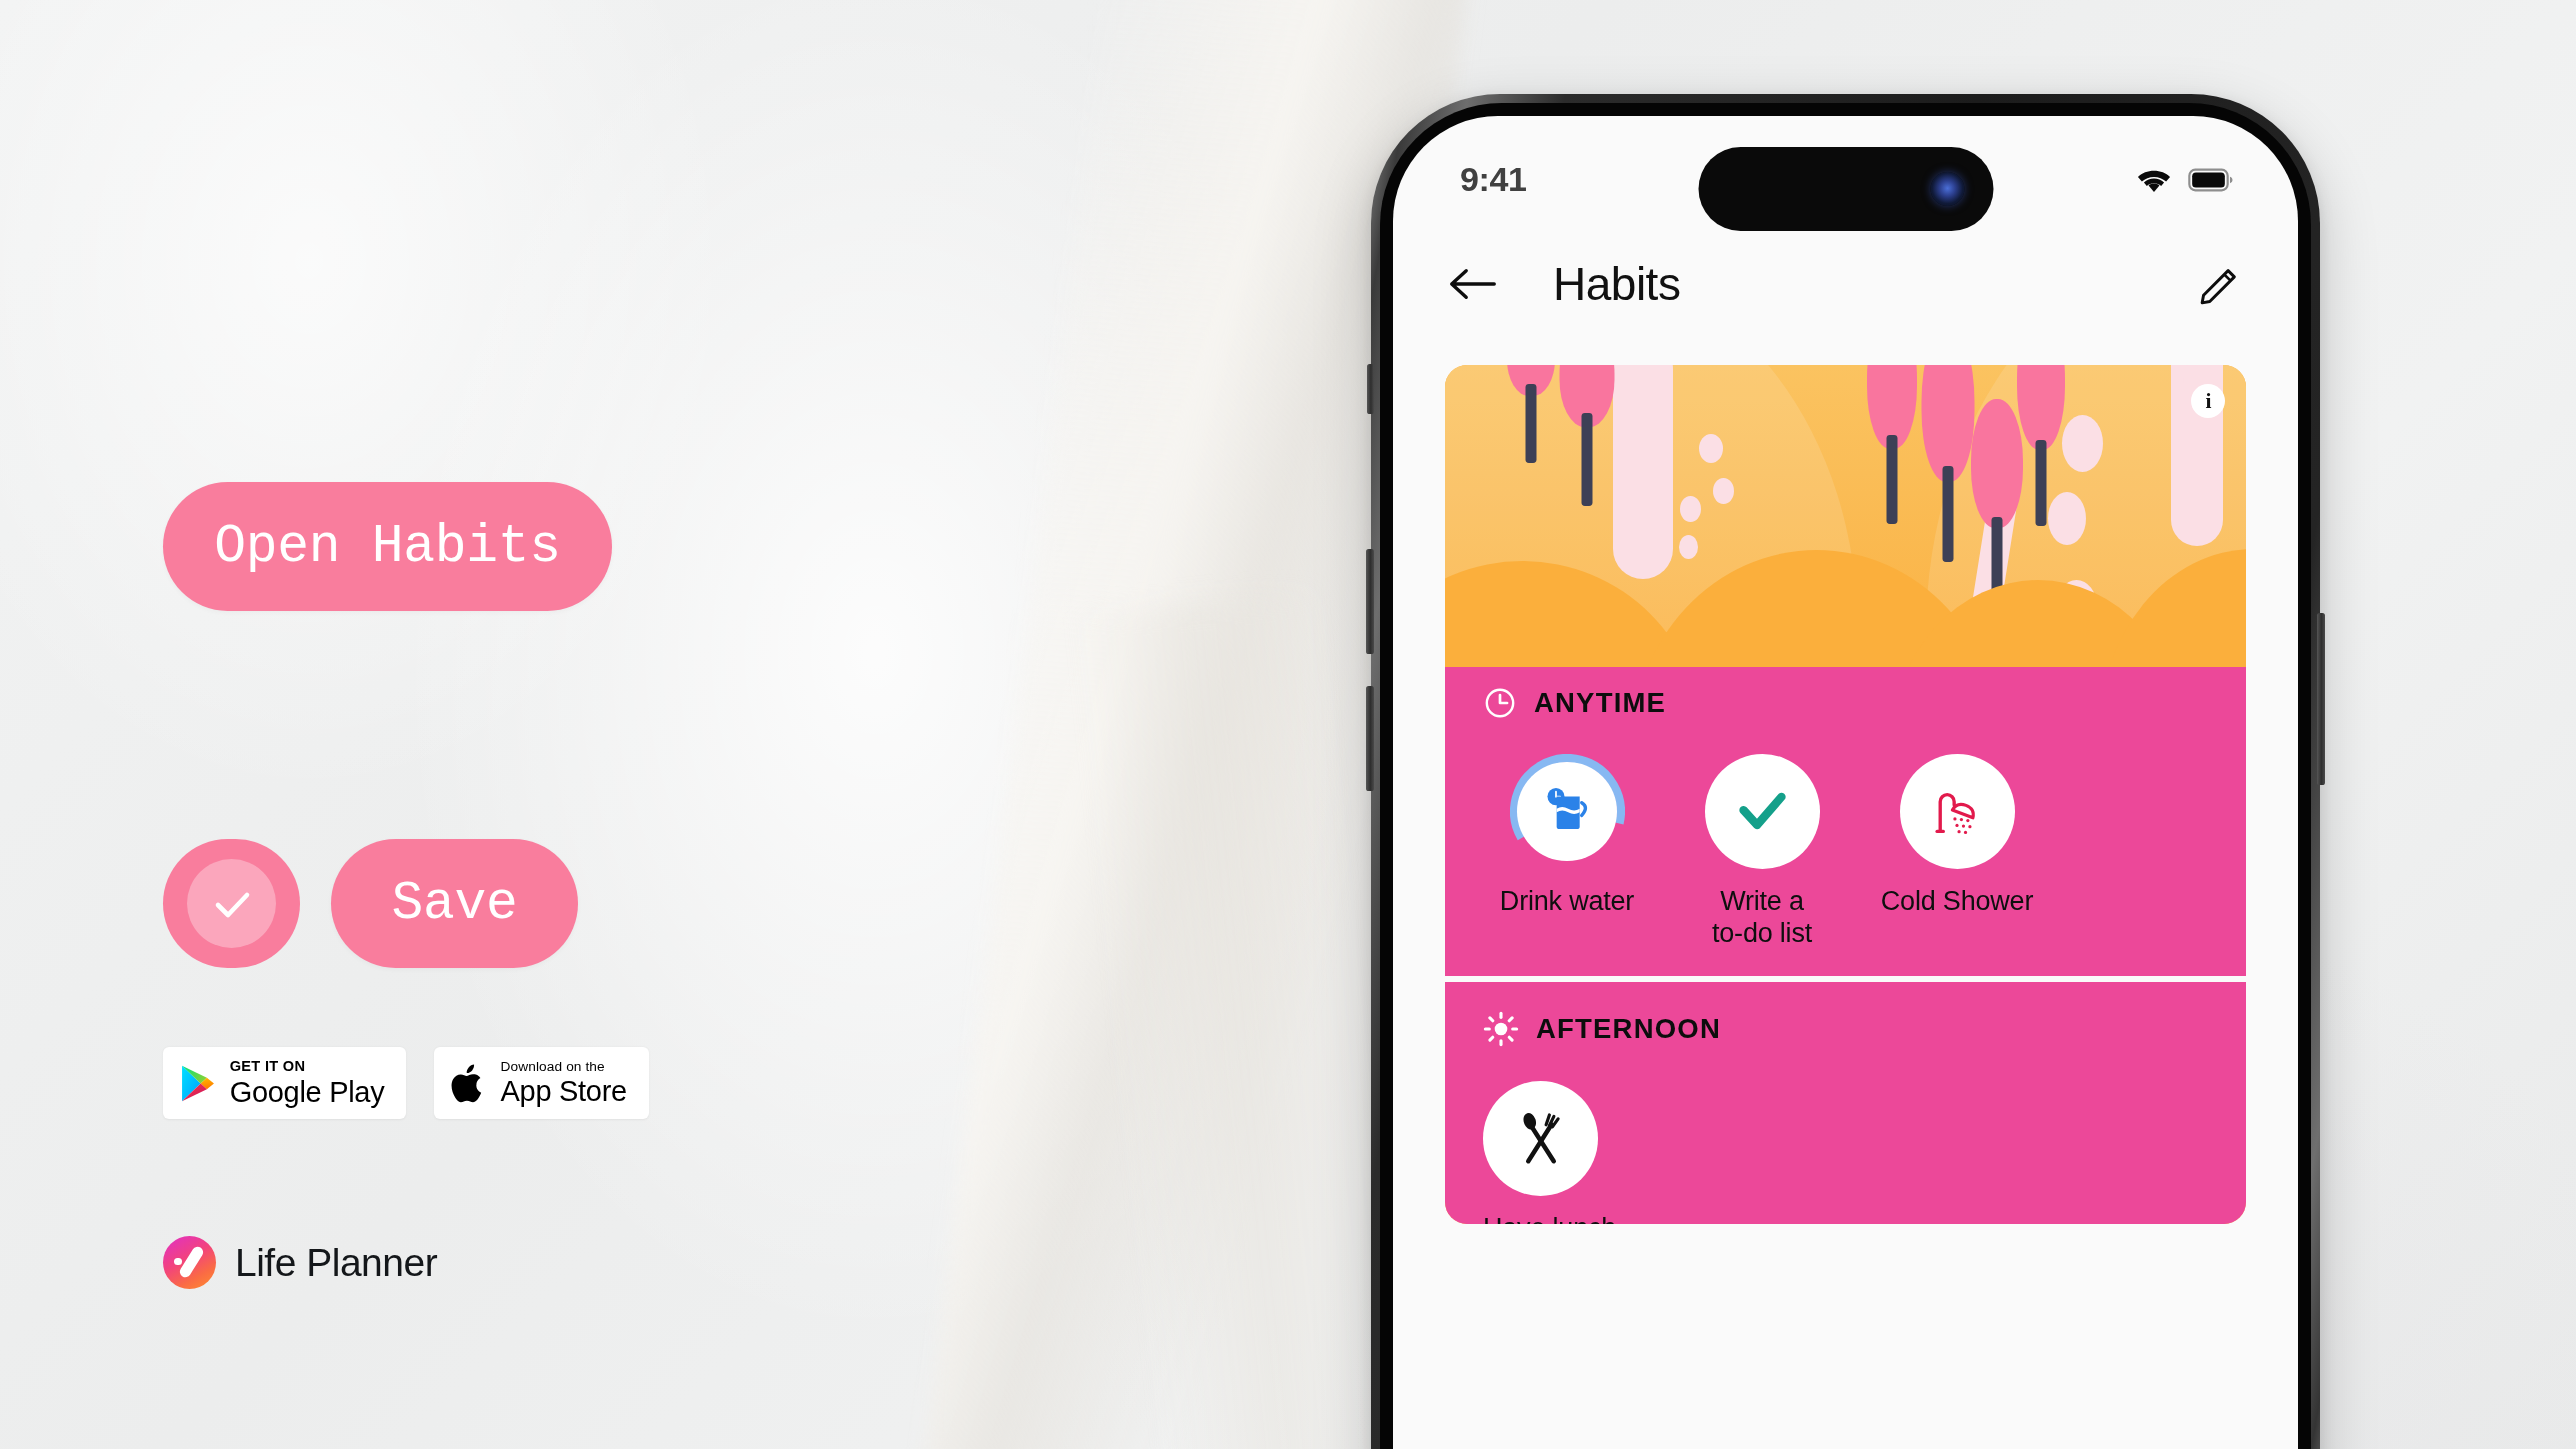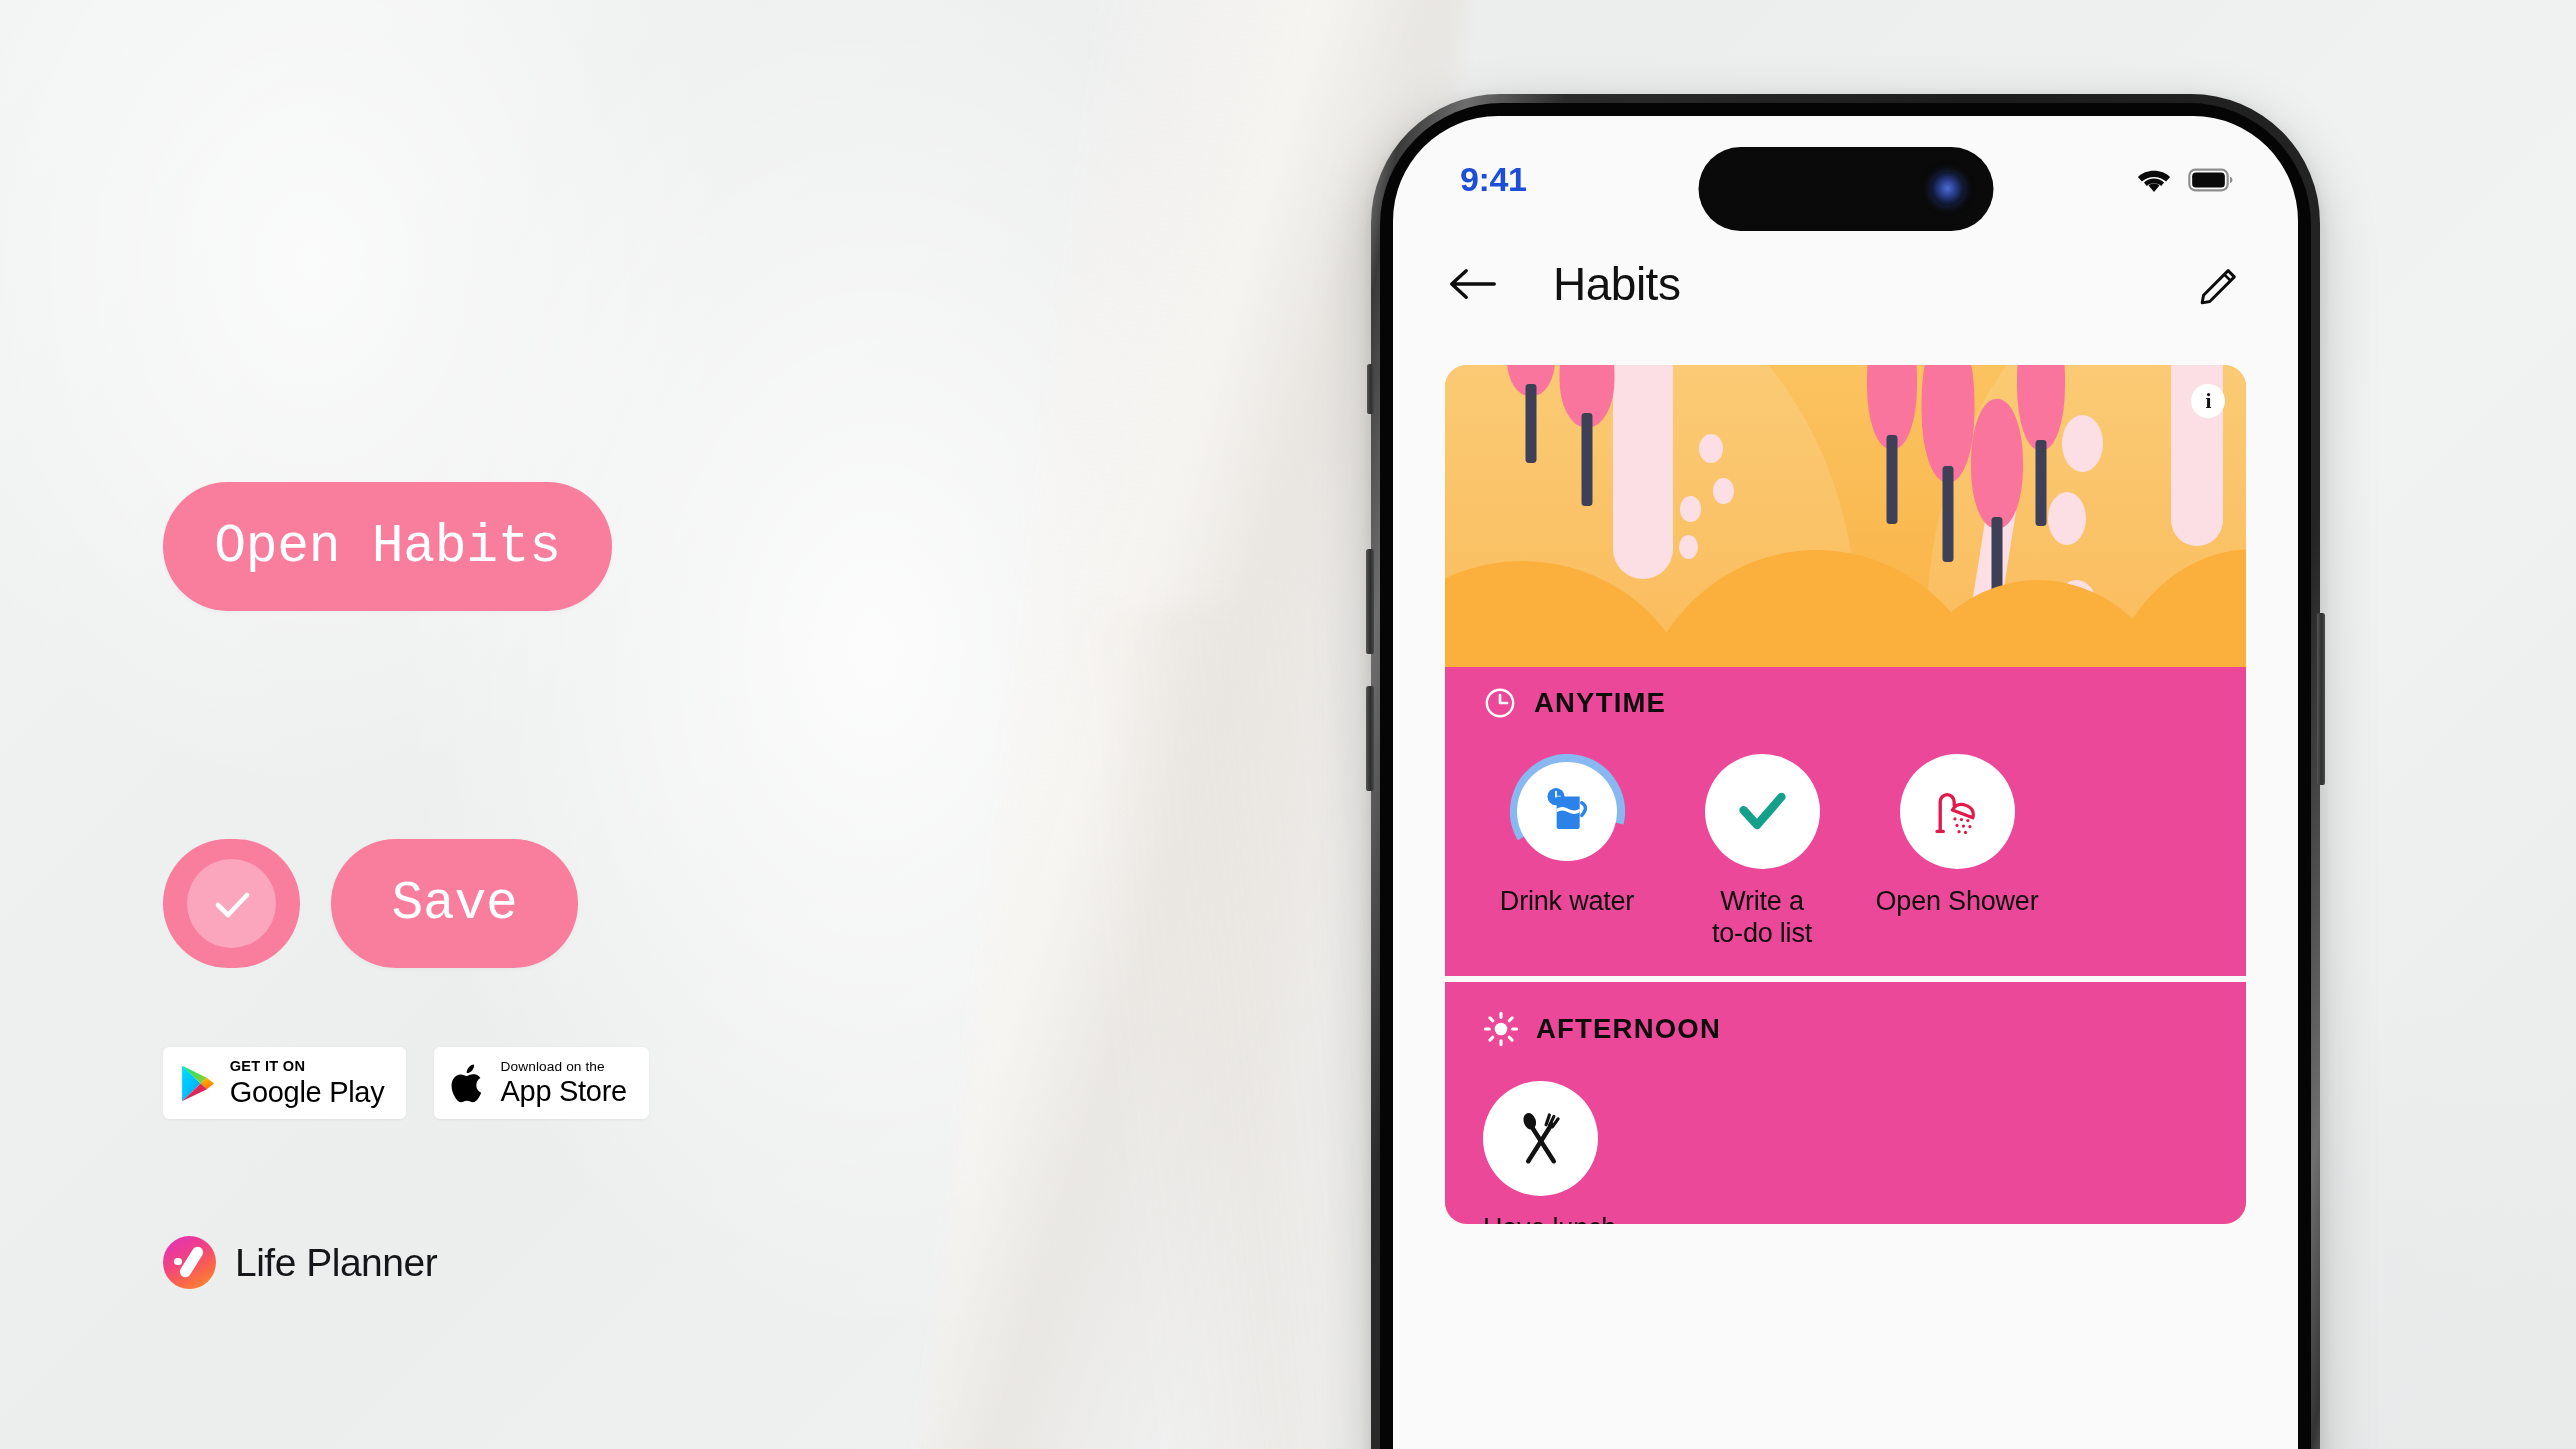--- a/index.html
+++ b/index.html
@@ -146,21 +146,21 @@
   #btn-volup  { left: -5.2px; top: 455px;  width: 8.6px; height: 105px; }
   #btn-voldn  { left: -5.2px; top: 592px;  width: 8.6px; height: 105px; }
   #btn-power  { right: -5.2px; top: 519px; width: 8.6px; height: 172px; }
 
   
   .statusbar {
     position: absolute; left: 0; top: 0; width: 100%; height: 113px;
     display: flex; align-items: center; justify-content: space-between;
     padding: 0 65px 0 67px;
   }
-  .status-time { font-size: 34px; font-weight: 600; color: #1d4ed8; letter-spacing: -0.4px; margin-top: 13.7px; }
+  .status-time { font-size: 34px; font-weight: 600; color: #404040; letter-spacing: -0.4px; margin-top: 13.7px; }
   .status-right { display: flex; align-items: center; gap: 15.5px; margin-top: 15.5px; }
 
   .dynamic-island {
     position: absolute;
     left: 50%; top: 31px; transform: translateX(-50%);
     width: 295px; height: 84px;
     background: #0a0a0a; border-radius: 43px;
     display: flex; align-items: center; justify-content: flex-end;
     padding-right: 29px;
   }
@@ -483,21 +483,21 @@
                       <circle cx="32.4" cy="30.6" r="1.25"></circle>
                     <circle cx="24.0" cy="34.4" r="1.25"></circle>
                       <circle cx="29.0" cy="34.9" r="1.25"></circle>
                       <circle cx="34.0" cy="35.4" r="1.25"></circle>
                     <circle cx="25.6" cy="39.2" r="1.25"></circle>
                       <circle cx="30.6" cy="39.8" r="1.25"></circle>
                   </g>
                 </svg>
               </div>
             </div>
-            <div class="habit-label">Open Shower</div>
+            <div class="habit-label">Cold Shower</div>
           </div>
 
         </div>
       </div>
 
       <div class="section-divider"></div>
 
       <div class="section afternoon">
         <div class="section-head">
           <svg width="36" height="36" viewBox="0 0 24 24">

